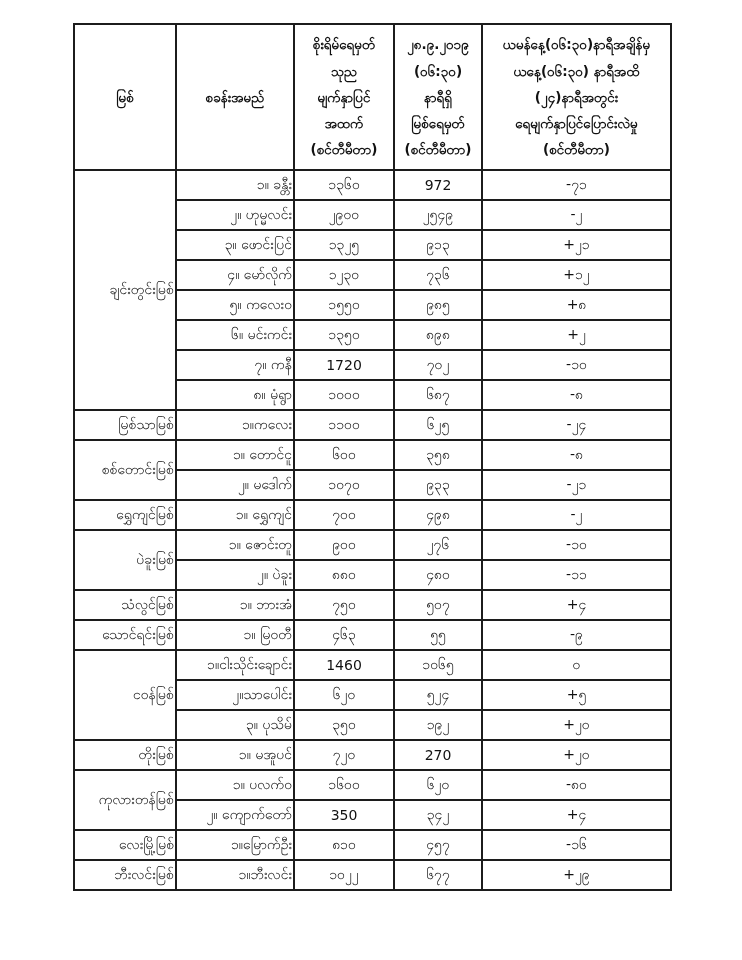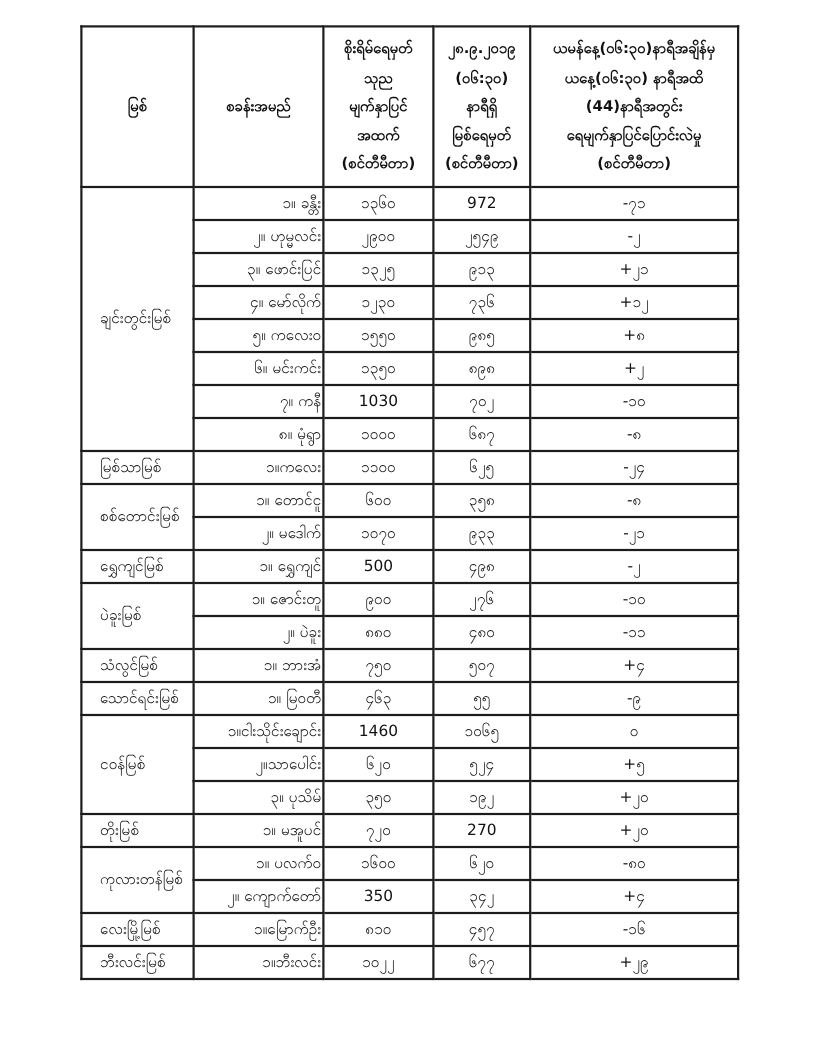--- a/index.html
+++ b/index.html
@@ -43,21 +43,21 @@
   }
   .river-table tbody tr {
     height: 30px;
   }
   .river-table td {
     font-size: 14px;
     vertical-align: middle;
     color: #111111;
   }
   td.river-cell {
-    text-align: left;
+    text-align: right;
     padding-left: 16px;
   }
   td.station-cell {
     text-align: right;
     padding-left: 8px;
   }
   td.num-cell {
     text-align: center;
   }
   col.c1 { width: 102px; }
@@ -87,21 +87,21 @@
 မျက်နှာပြင်
 အထက်
 (စင်တီမီတာ)</th>
         <th>၂၈.၉.၂၀၁၉
 (၀၆:၃၀)
 နာရီရှိ
 မြစ်ရေမှတ်
 (စင်တီမီတာ)</th>
         <th>ယမန်နေ့(၀၆:၃၀)နာရီအချိန်မှ
 ယနေ့(၀၆:၃၀) နာရီအထိ
-(44)နာရီအတွင်း
+(၂၄)နာရီအတွင်း
 ရေမျက်နှာပြင်ပြောင်းလဲမှု
 (စင်တီမီတာ)</th>
       </tr>
     </thead>
     <tbody id="table-body">
         <tr>
           <td class="river-cell" rowspan="8">ချင်းတွင်းမြစ်</td>
           <td class="station-cell">၁။ ခန္တီး</td>
           <td class="num-cell">၁၃၆၀</td>
           <td class="num-cell">972</td>
@@ -132,21 +132,21 @@
           <td class="num-cell">+၈</td>
         </tr>
         <tr>
           <td class="station-cell">၆။ မင်းကင်း</td>
           <td class="num-cell">၁၃၅၀</td>
           <td class="num-cell">၈၉၈</td>
           <td class="num-cell">+၂</td>
         </tr>
         <tr>
           <td class="station-cell">၇။ ကနီ</td>
-          <td class="num-cell">1030</td>
+          <td class="num-cell">1720</td>
           <td class="num-cell">၇၀၂</td>
           <td class="num-cell">-၁၀</td>
         </tr>
         <tr>
           <td class="station-cell">၈။ မုံရွာ</td>
           <td class="num-cell">၁၀၀၀</td>
           <td class="num-cell">၆၈၇</td>
           <td class="num-cell">-၈</td>
         </tr>
         <tr>
@@ -165,21 +165,21 @@
         </tr>
         <tr>
           <td class="station-cell">၂။ မဒေါက်</td>
           <td class="num-cell">၁၀၇၀</td>
           <td class="num-cell">၉၃၃</td>
           <td class="num-cell">-၂၁</td>
         </tr>
         <tr>
           <td class="river-cell" rowspan="1">ရွှေကျင်မြစ်</td>
           <td class="station-cell">၁။ ရွှေကျင်</td>
-          <td class="num-cell">500</td>
+          <td class="num-cell">၇၀၀</td>
           <td class="num-cell">၄၉၈</td>
           <td class="num-cell">-၂</td>
         </tr>
         <tr>
           <td class="river-cell" rowspan="2">ပဲခူးမြစ်</td>
           <td class="station-cell">၁။ ဇောင်းတူ</td>
           <td class="num-cell">၉၀၀</td>
           <td class="num-cell">၂၇၆</td>
           <td class="num-cell">-၁၀</td>
         </tr>

